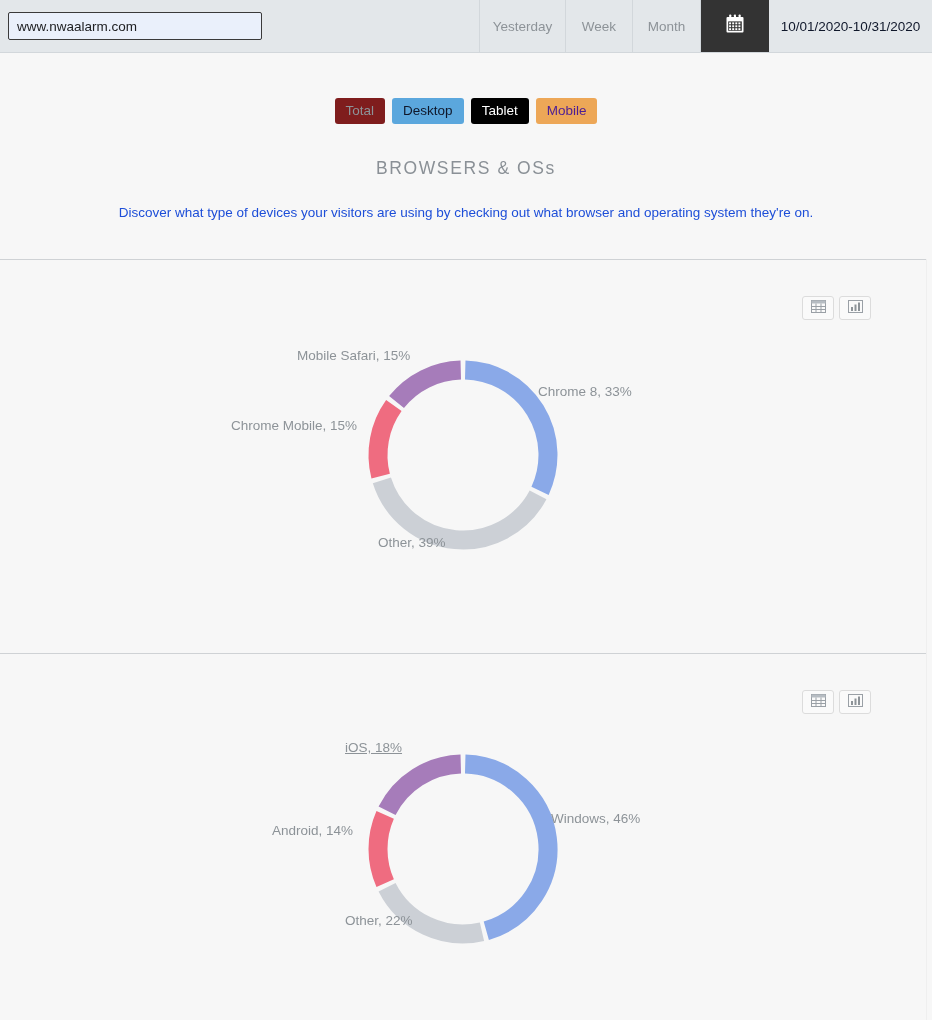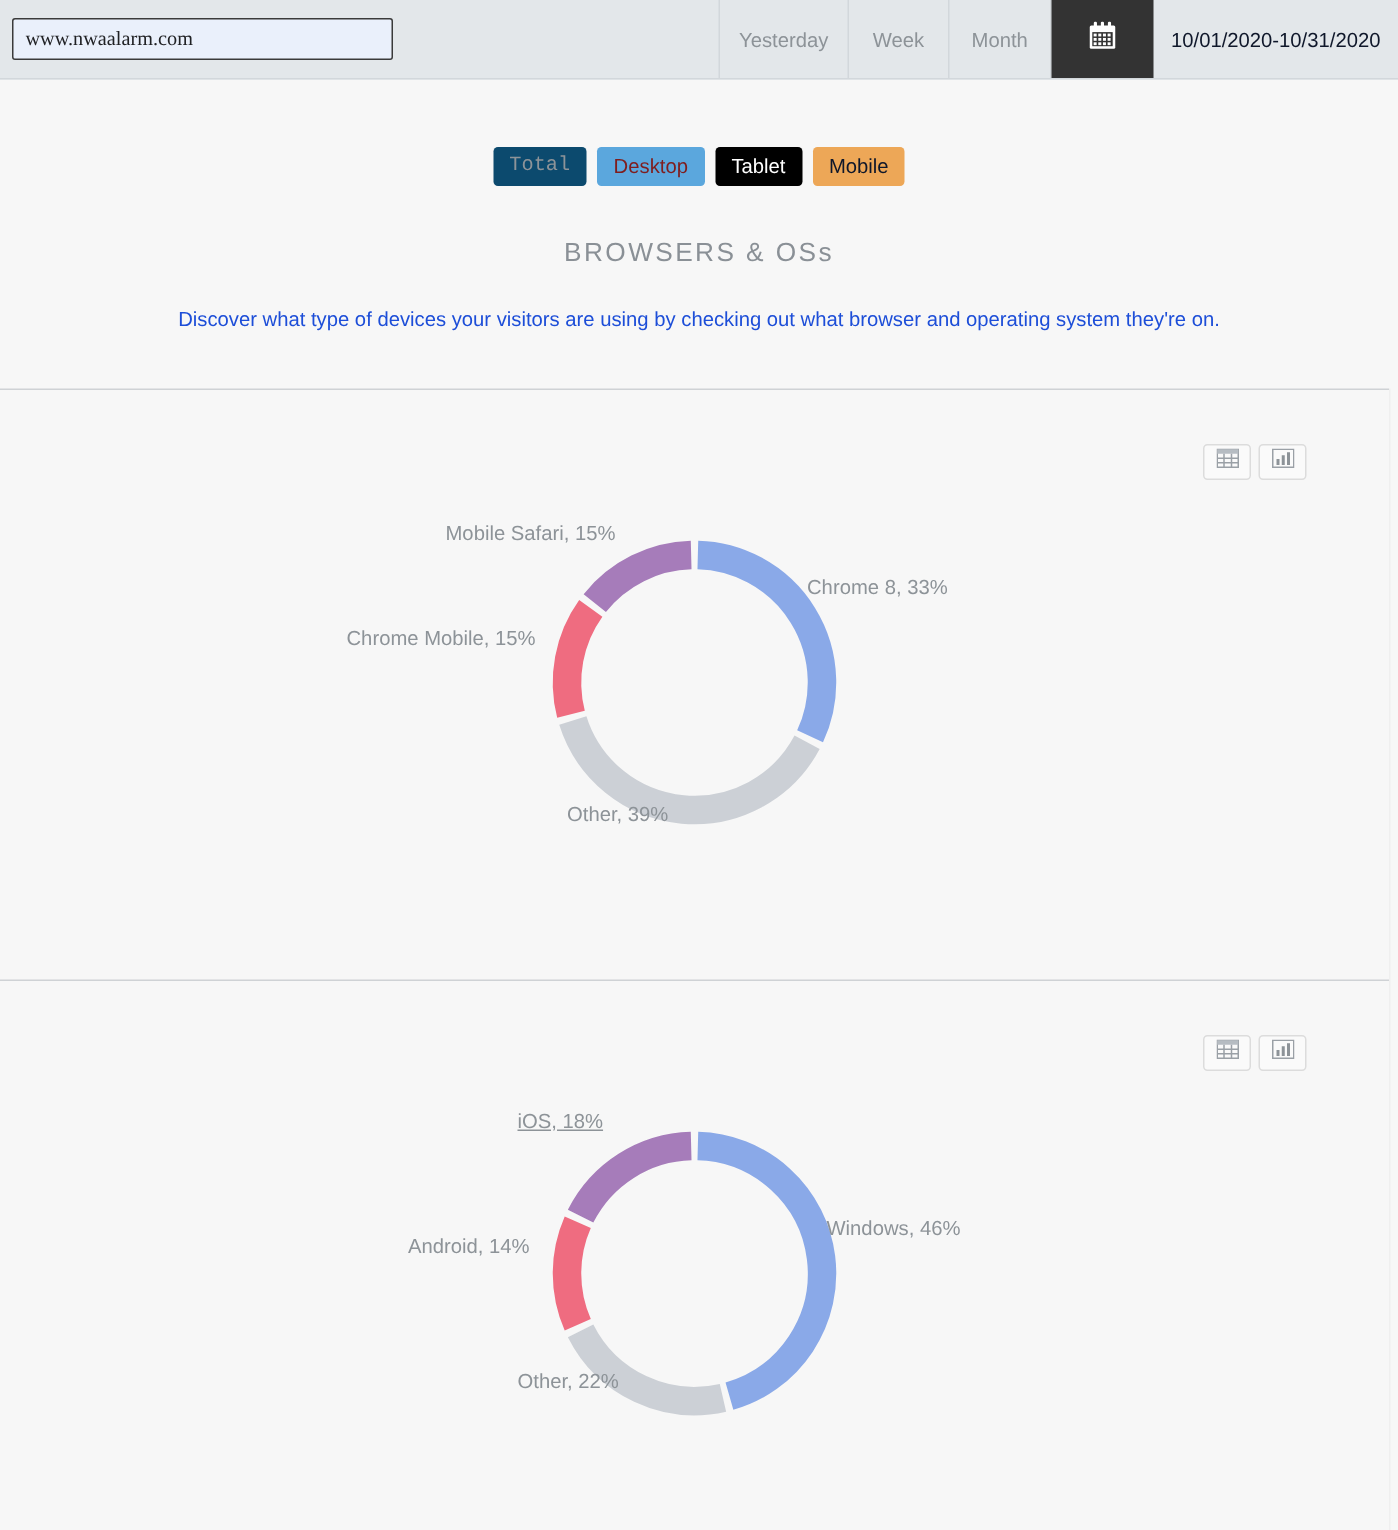--- a/index.html
+++ b/index.html
@@ -35,21 +35,21 @@
     padding-left: 8px;
     box-sizing: border-box;
     border-right: 1px solid #d2d7db;
   }
   .url-input {
     width: 254px;
     height: 28px;
     background: #eaf0fb;
     border: 1px solid #3a3a3a;
     border-radius: 2px;
-    font-family: Liberation Serif, serif;
+    font-family: Liberation Sans, sans-serif;
     font-size: 13.5px;
     color: #202124;
     padding: 0 8px;
     box-sizing: border-box;
     outline: none;
   }
   .range-btn {
     display: flex;
     align-items: center;
     justify-content: center;
@@ -93,24 +93,24 @@
   }
   .device-tab {
     height: 26px;
     line-height: 26px;
     padding: 0 11px;
     border-radius: 3px;
     font-size: 13.5px;
     cursor: pointer;
     user-select: none;
   }
-  .dt-total  { background: #0c4a6e; color: #8d9398; font-family: Liberation Mono, monospace; }
-  .dt-desktop{ background: #5ba7dd; color: #7f1d1d; }
+  .dt-total  { background: #7f1d1d; color: #8d9398; }
+  .dt-desktop{ background: #5ba7dd; color: #0f172a; }
   .dt-tablet { background: #000000; color: #ffffff; }
-  .dt-mobile { background: #eda757; color: #0f172a; }
+  .dt-mobile { background: #eda757; color: #4c1d95; }
 
   
   .page-head {
     position: absolute;
     top: 158px; left: 0;
     width: 932px;
     text-align: center;
   }
   .page-title {
     font-size: 17.5px;

